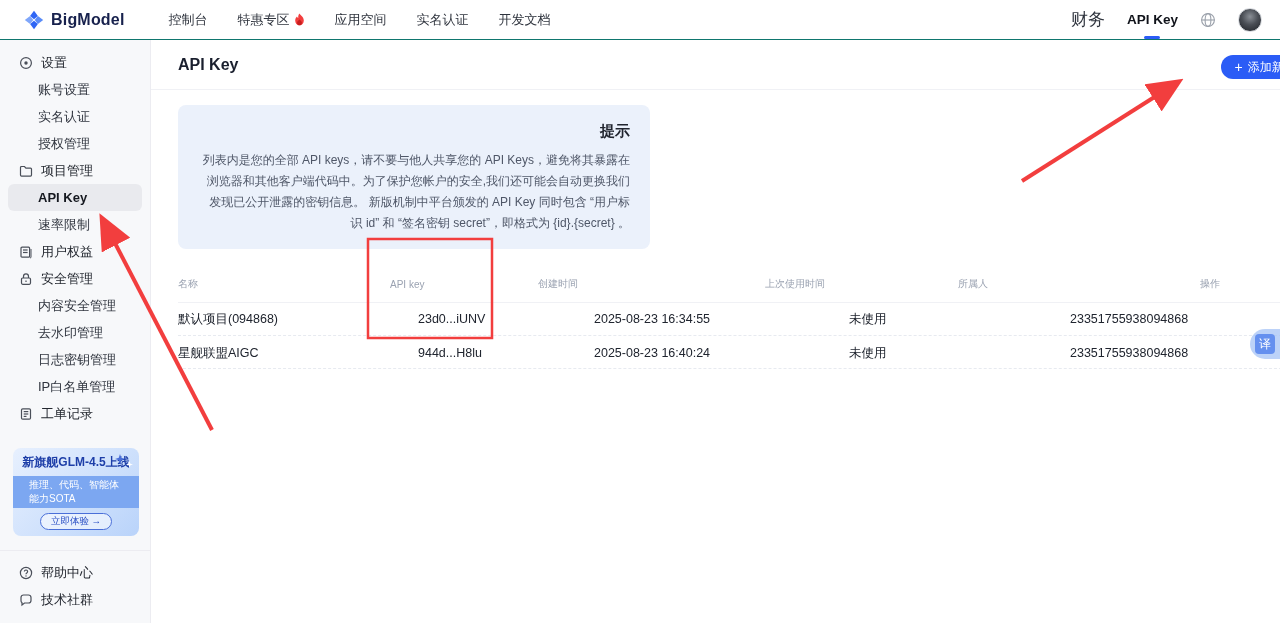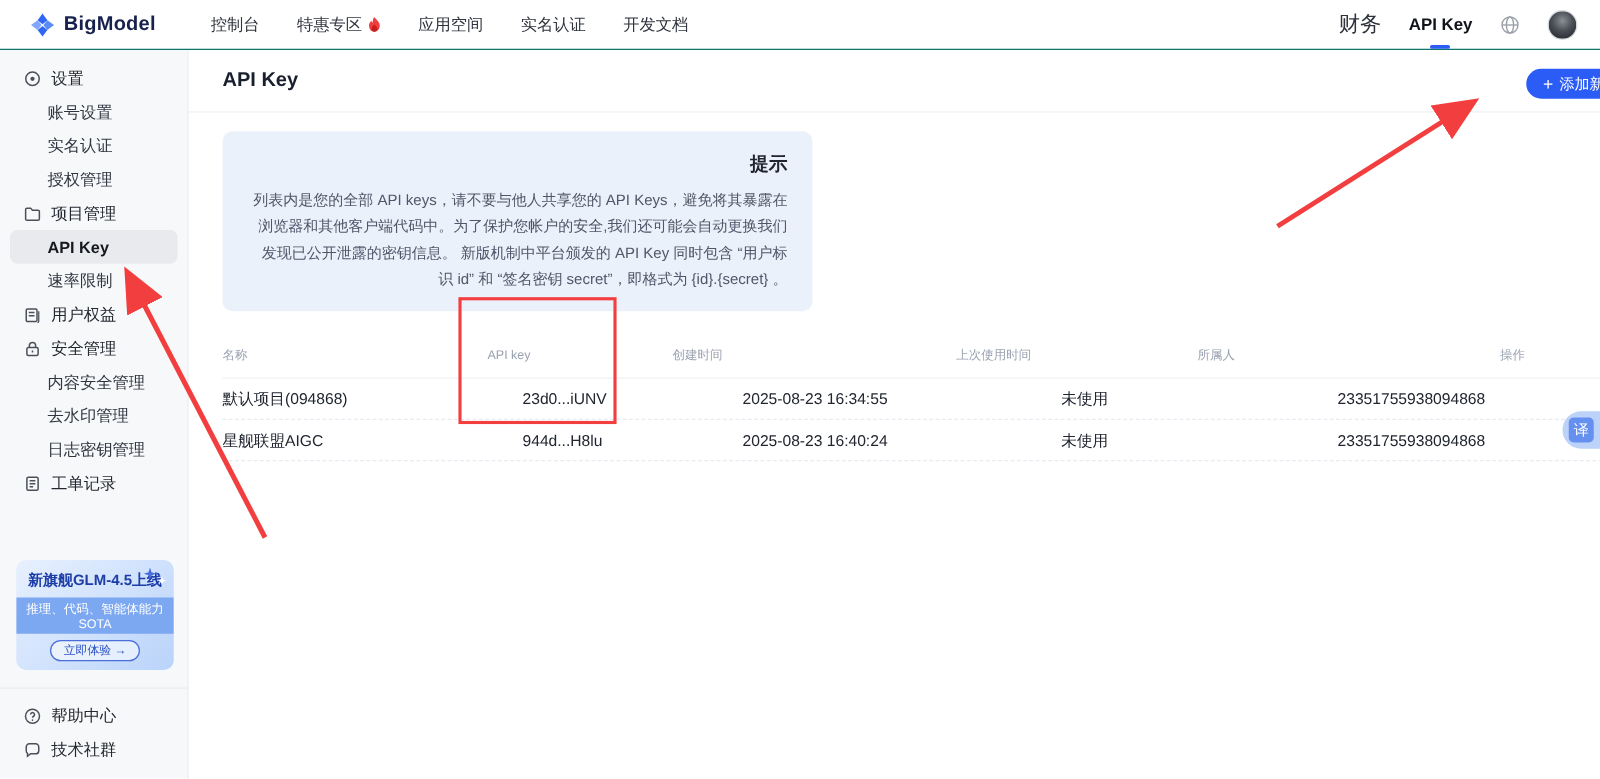--- a/index.html
+++ b/index.html
@@ -40,21 +40,21 @@
     margin:0 8px; padding-left:30px; background:#e9eaee; border-radius:6px;
     font-weight:700; color:#15181f;
   }
   .promo {
     margin:auto 11px 14px 13px; height:88px; border-radius:8px; position:relative;
     background: linear-gradient(135deg,#e7f0fe 0%,#cfe1fc 55%,#b9d3fa 100%);
     display:flex; flex-direction:column; align-items:center; justify-content:center; gap:5px;
     overflow:hidden; cursor:pointer; flex-shrink:0;
   }
   .promo-title { font-size:12px; font-weight:700; color:#1d3ea8; }
-  .promo-band { width:100%; text-align:center; font-size:10px; color:#fff; background:#7ca7f1; padding:2px 0; }
+  .promo-band { width:100%; text-align:left; font-size:10px; color:#fff; background:#7ca7f1; padding:2px 16px; }
   .promo-cta {
     font-size:9.5px; color:#2b50c4; border:1px solid #4a6fd8; border-radius:999px;
     padding:1px 10px; background:rgba(255,255,255,.55); cursor:pointer;
   }
   .sparkle1 { position:absolute; top:6px; right:14px; }
   .sparkle2 { position:absolute; top:13px; right:6px; }
   .side-footer { border-top:1px solid #ececf1; padding:8px 0 10px; flex-shrink:0; }
   
   .main { flex:1; position:relative; background:#fff; }
   .main-header {
@@ -201,20 +201,23 @@
       <span>安全管理</span>
     </div>
     <div class="side-item side-sub">
         <span>内容安全管理</span>
       </div>
     <div class="side-item side-sub">
         <span>去水印管理</span>
       </div>
     <div class="side-item side-sub">
         <span>日志密钥管理</span>
+      </div>
+    <div class="side-item side-sub">
+        <span>IP白名单管理</span>
       </div>
     <div class="side-item">
       <span class="sicon">
         <svg width="14" height="14" viewBox="0 0 14 14" fill="none" stroke="#4a4f59" stroke-width="1.2">
           <rect x="2.5" y="1.8" width="9" height="10.4" rx="1.2"></rect>
           <line x1="4.7" y1="4.6" x2="9.3" y2="4.6"></line>
             <line x1="4.7" y1="7" x2="9.3" y2="7"></line>
             <line x1="4.7" y1="9.4" x2="7.5" y2="9.4"></line>
         </svg>
       </span>

